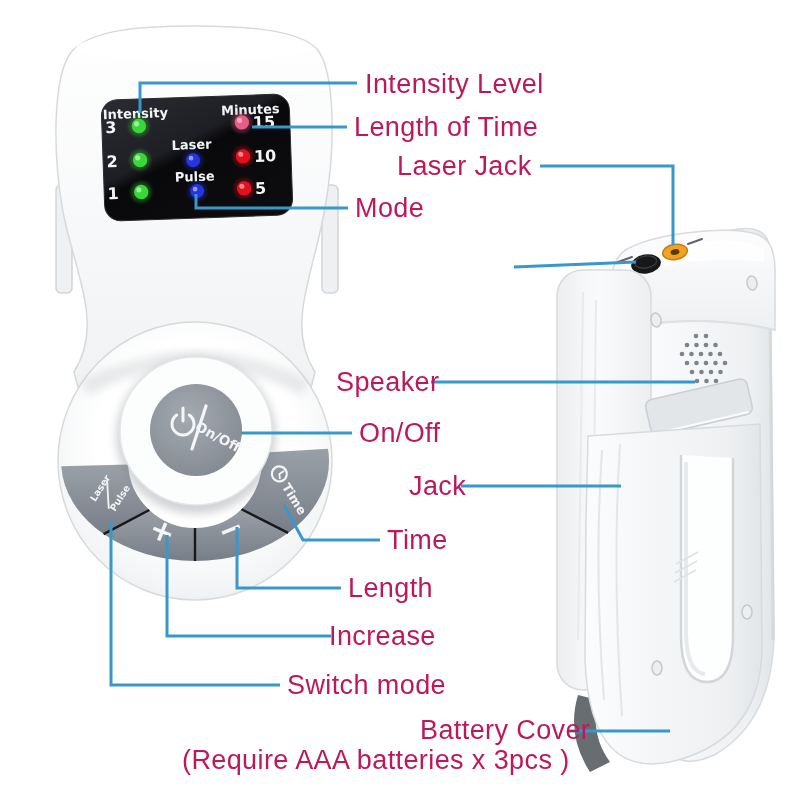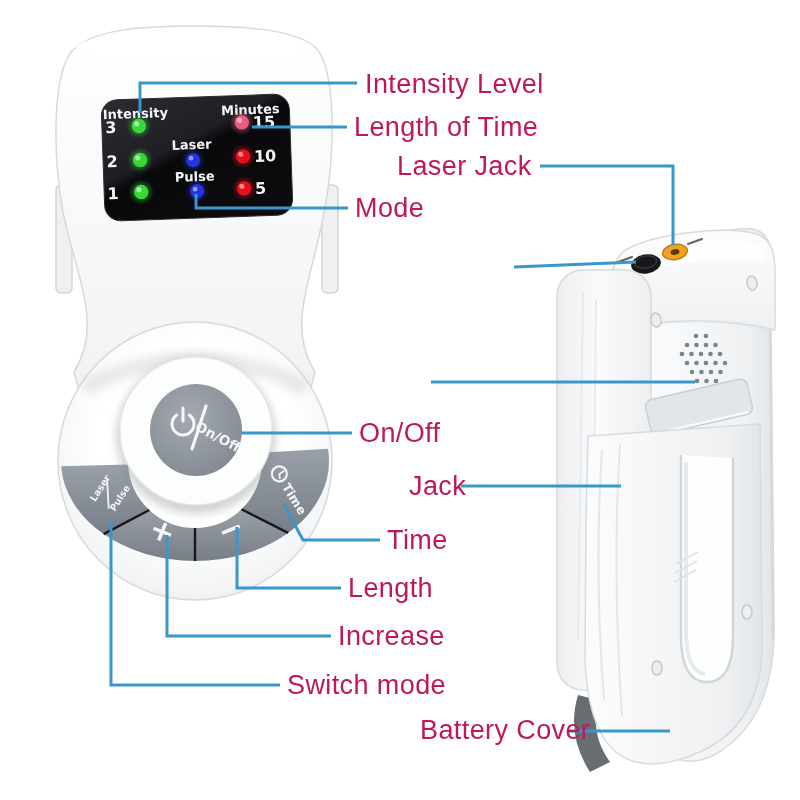--- a/index.html
+++ b/index.html
@@ -254,21 +254,23 @@
     <polyline points="167,535 167,636 331,636" stroke="#3898cc"></polyline>
     <polyline points="111,522 111,685 280,685" stroke="#3898cc"></polyline>
     <polyline points="569,731 670,731" stroke="#3898cc"></polyline>
   </g>
 </svg>
 
 <div class="callout-label" style="left:365px;top:68px">Intensity Level</div>
 <div class="callout-label" style="left:354px;top:111px">Length of Time</div>
 <div class="callout-label" style="left:397px;top:150px">Laser Jack</div>
 <div class="callout-label" style="left:355px;top:192px">Mode</div>
+<div class="callout-label" style="left:336px;top:366px">Speaker</div>
 <div class="callout-label" style="left:359px;top:417px">On/Off</div>
 <div class="callout-label" style="left:409px;top:470px">Jack</div>
 <div class="callout-label" style="left:387px;top:524px">Time</div>
 <div class="callout-label" style="left:348px;top:572px">Length</div>
-<div class="callout-label" style="left:338px;top:620px">Increase</div>
+<div class="callout-label" style="left:329px;top:620px">Increase</div>
 <div class="callout-label" style="left:287px;top:669px">Switch mode</div>
 <div class="callout-label" style="left:420px;top:714px">Battery Cover</div>
+<div class="callout-label" style="left:182px;top:744px">(Require AAA batteries x 3pcs )</div>
 
 </div>
 
 </body></html>

